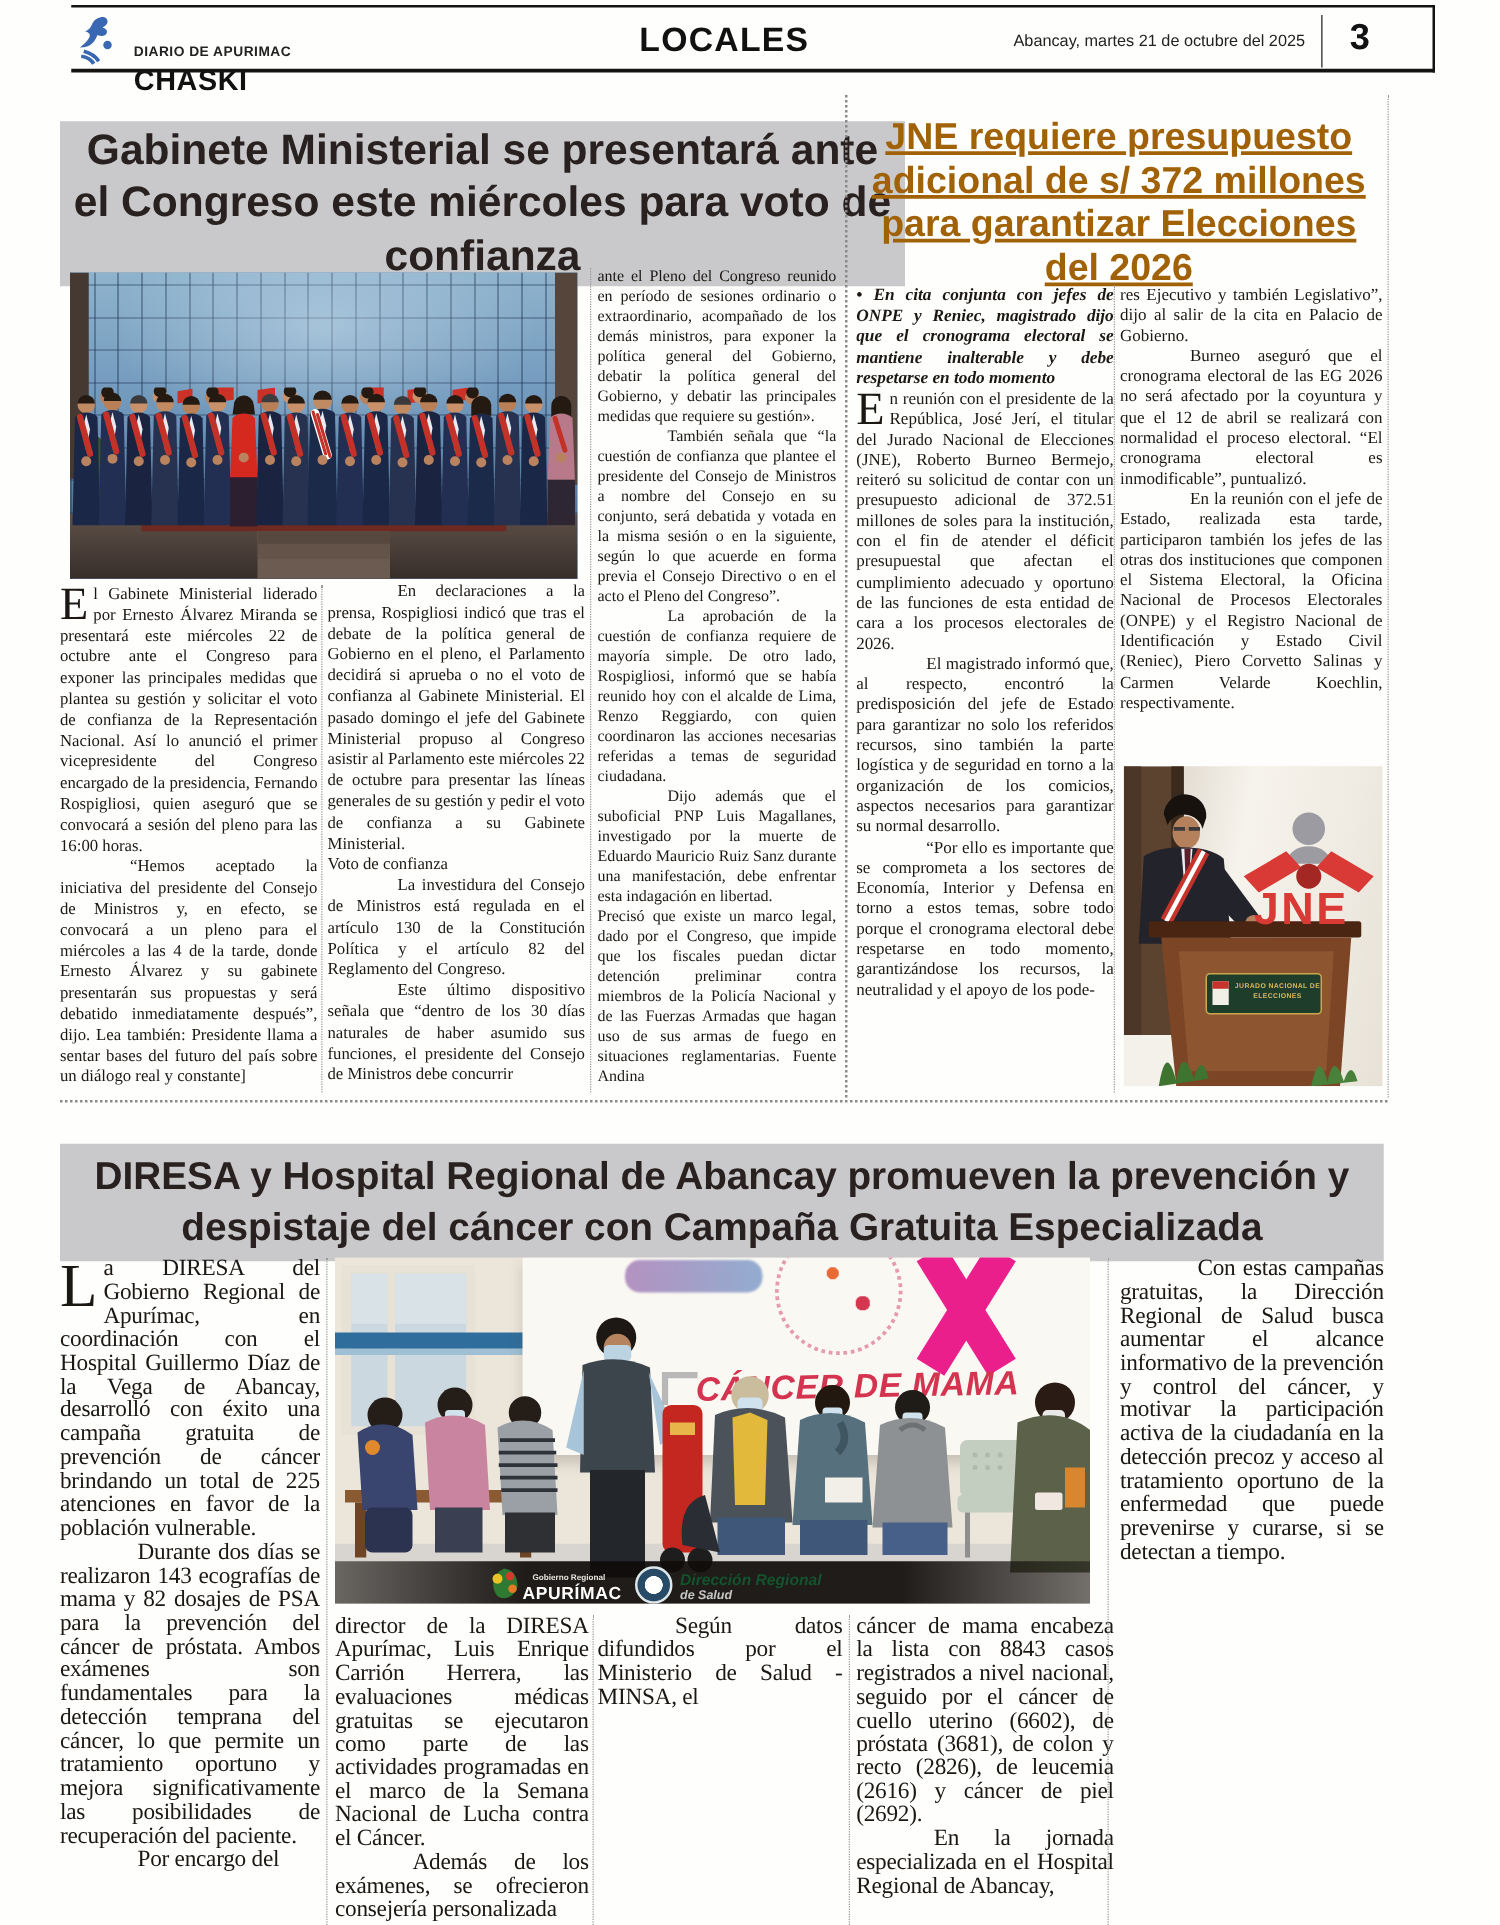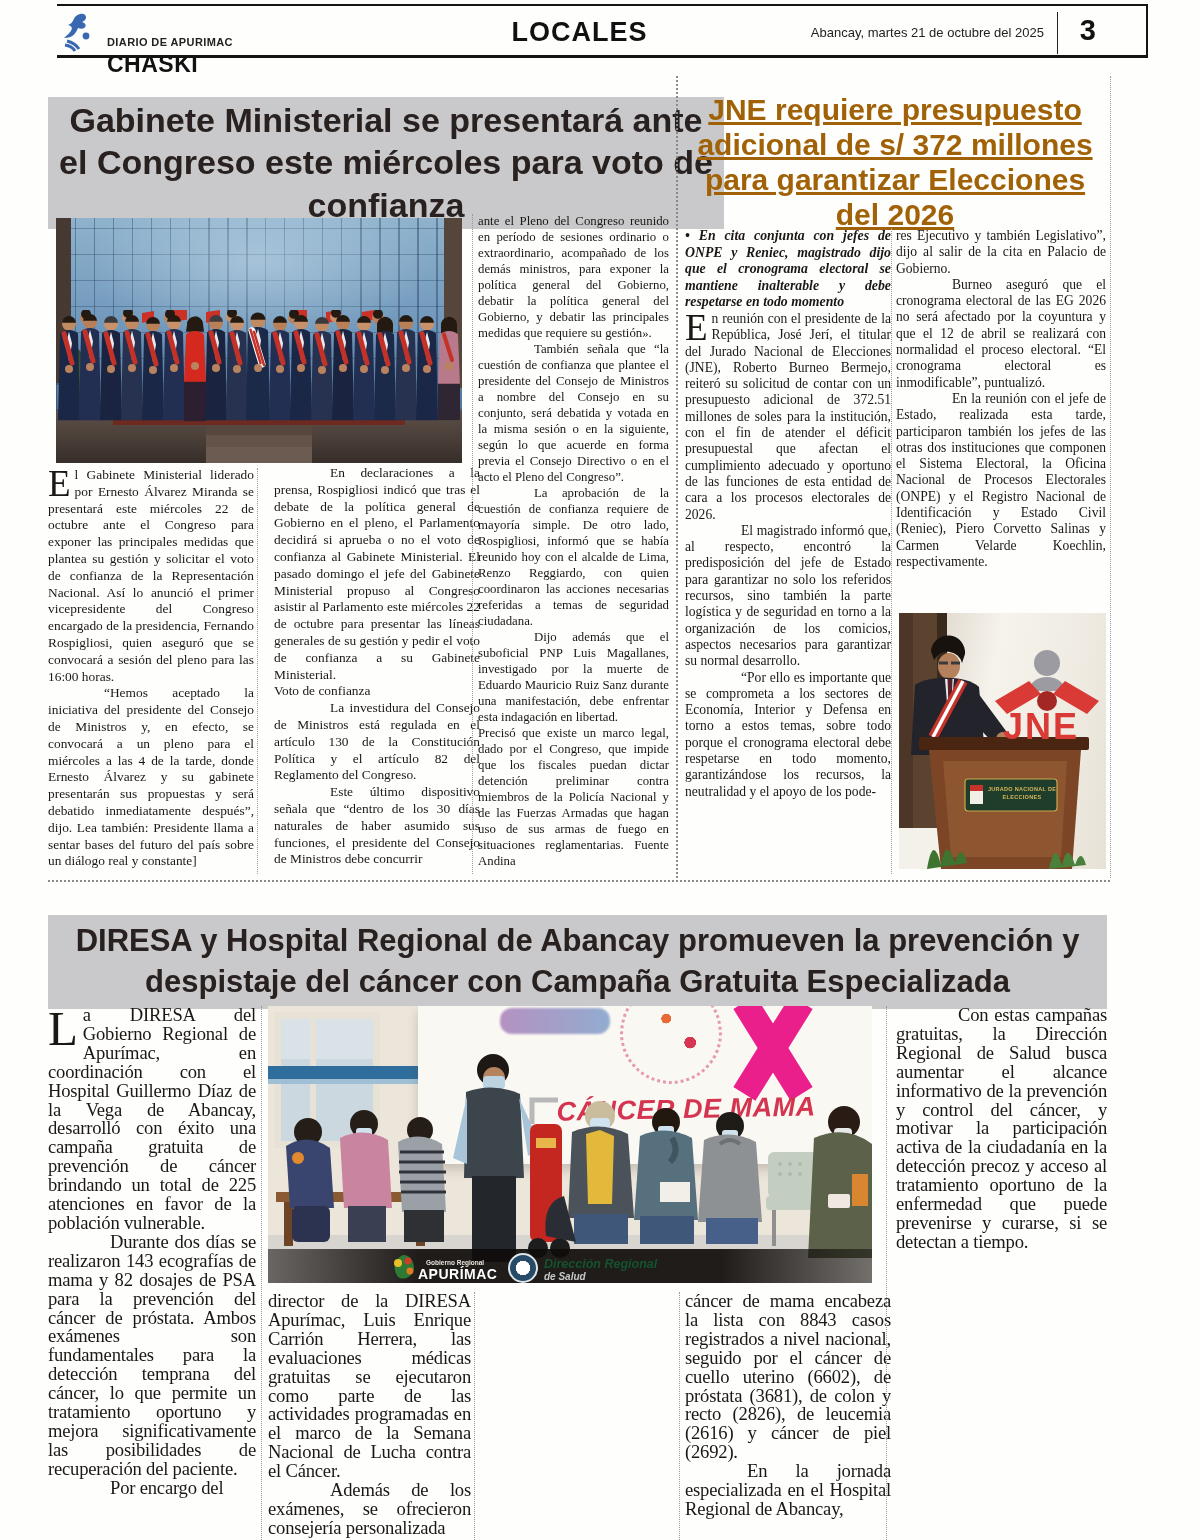--- a/index.html
+++ b/index.html
@@ -319,21 +319,21 @@
               <circle cx="10" cy="52" r="4" fill="#b9835f"></circle>
             </g>
         </g>
       </svg>
     </div>
 
     <div class="col bt" style="left:48px;top:467px;width:206px;height:410px;">
       <p><span class="dc">E</span><span>l Gabinete Ministerial liderado por Ernesto Álvarez Miranda se presentará este miércoles 22 de octubre ante el Congreso para exponer las principales medidas que plantea su gestión y solicitar el voto de confianza de la Representación Nacional.  Así lo anunció el primer vicepresidente del Congreso encargado de la presidencia, Fernando Rospigliosi, quien aseguró que se convocará a sesión del pleno para las 16:00 horas.</span></p>
       <p class="ind">“Hemos aceptado la iniciativa del presidente del Consejo de Ministros y, en efecto, se convocará a un pleno para el miércoles a las 4 de la tarde, donde Ernesto Álvarez y su gabinete presentarán sus propuestas y será debatido inmediatamente después”, dijo.  Lea también: Presidente llama a sentar bases del futuro del país sobre un diálogo real y constante]</p>
     </div>
-    <div class="col bt" style="left:262px;top:465px;width:206px;height:412px;margin-left:12px;">
+    <div class="col bt" style="left:262px;top:465px;width:206px;height:412px;">
       <p class="ind">En declaraciones a la prensa, Rospigliosi indicó que tras el debate de la política general de Gobierno en el pleno, el Parlamento decidirá si aprueba o no el voto de confianza al Gabinete Ministerial.  El pasado domingo el jefe del Gabinete Ministerial propuso al Congreso asistir al Parlamento este miércoles 22 de octubre para presentar las líneas generales de su gestión y pedir el voto de confianza a su Gabinete Ministerial.</p>
       <p>Voto de confianza</p>
       <p class="ind">La investidura del Consejo de Ministros está regulada en el artículo 130 de la Constitución Política y el artículo 82 del Reglamento del Congreso.</p>
       <p class="ind">Este último dispositivo señala que “dentro de los 30 días naturales de haber asumido sus funciones, el presidente del Consejo de Ministros debe concurrir</p>
     </div>
     <div class="col bt3" style="left:478px;top:213px;width:191px;height:663px;">
       <p>ante el Pleno del Congreso reunido en período de sesiones ordinario o extraordinario, acompañado de los demás ministros, para exponer la política general del Gobierno, debatir la política general del Gobierno, y debatir las principales medidas que requiere su gestión».</p>
       <p class="ind">También señala que “la cuestión de confianza que plantee el presidente del Consejo de Ministros a nombre del Consejo en su conjunto, será debatida y votada en la misma sesión o en la siguiente, según lo que acuerde en forma previa el Consejo Directivo o en el acto el Pleno del Congreso”.</p>
       <p class="ind">La aprobación de la cuestión de confianza requiere de mayoría simple.  De otro lado, Rospigliosi,  informó que se había reunido hoy con el alcalde de Lima, Renzo Reggiardo, con quien coordinaron las acciones necesarias referidas a temas de seguridad ciudadana.</p>
       <p class="ind">Dijo además que el suboficial PNP Luis Magallanes, investigado por la muerte de Eduardo Mauricio Ruiz Sanz durante una manifestación, debe enfrentar esta indagación en libertad.</p>
@@ -531,20 +531,21 @@
     </div>
 
     <div class="col bt-lg" style="left:896px;top:1006px;width:211px;height:534px;">
       <p class="ind-lg">Con estas campañas gratuitas, la Dirección Regional de Salud busca aumentar el alcance informativo de la prevención y control del cáncer, y motivar la participación activa de la ciudadanía en la detección precoz y acceso al tratamiento oportuno de la enfermedad que puede prevenirse y curarse, si se detectan a tiempo.</p>
     </div>
     <div class="col bt-lg" style="left:268px;top:1292px;width:203px;height:248px;">
       <p>director de la DIRESA Apurímac, Luis Enrique Carrión Herrera, las evaluaciones médicas gratuitas se ejecutaron como parte de las actividades programadas en el marco de la Semana Nacional de Lucha contra el Cáncer.</p>
       <p class="ind-lg">Además de los exámenes, se ofrecieron consejería personalizada</p>
     </div>
     <div class="col bt-lg" style="left:478px;top:1292px;width:196px;height:248px;">
+      <p class="ind-lg">Según datos difundidos por el Ministerio de Salud - MINSA, el</p>
     </div>
     <div class="col bt-lg" style="left:685px;top:1292px;width:206px;height:248px;">
       <p>cáncer de mama encabeza la lista con 8843 casos registrados a nivel nacional, seguido por el cáncer de cuello uterino (6602), de próstata (3681), de colon y recto (2826), de leucemia (2616) y cáncer de piel (2692).</p>
       <p class="ind-lg">En la jornada especializada en el Hospital Regional de Abancay,</p>
     </div>
 
     <div class="vdot" style="left:261px;top:1006px;height:534px;"></div>
     <div class="vdot" style="left:474px;top:1292px;height:248px;"></div>
     <div class="vdot" style="left:679px;top:1292px;height:248px;"></div>
     <div class="vdot" style="left:886px;top:1006px;height:534px;"></div>

